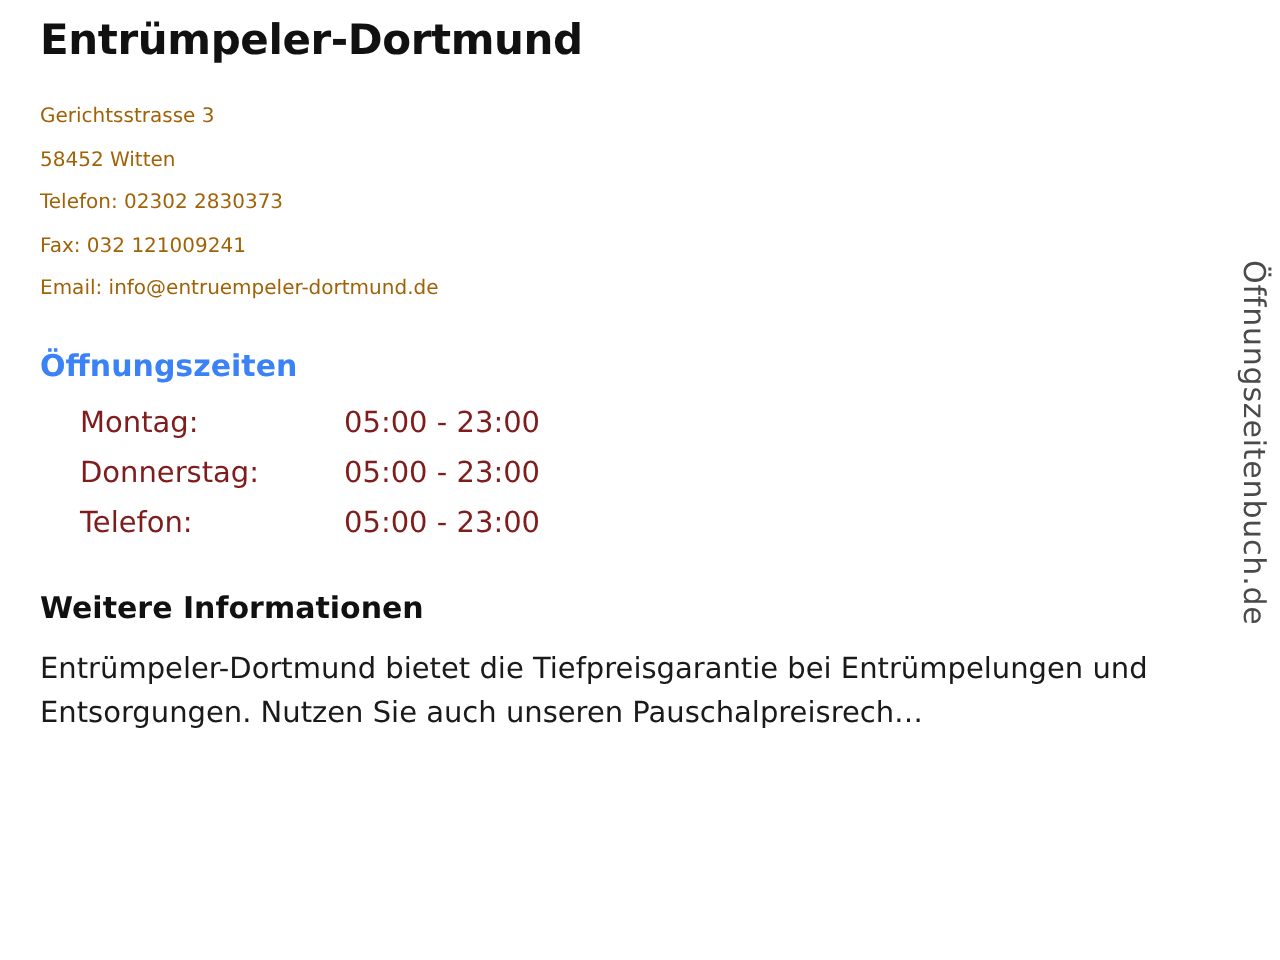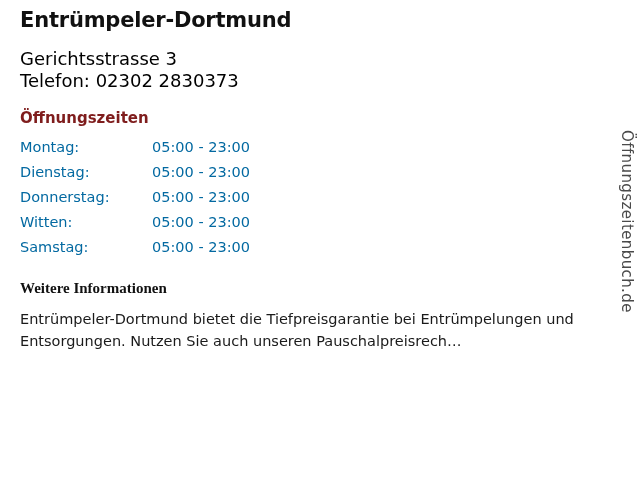--- a/index.html
+++ b/index.html
@@ -28,55 +28,55 @@
     width: 580px;
   }
   .biz-title {
     font-size: 21px;
     font-weight: bold;
     letter-spacing: -0.2px;
     margin: 0 0 16px 0;
     color: #111111;
   }
   .addr-line {
-    font-size: 18px;
+    font-size: 10px;
     line-height: 21.5px;
-    color: #000000;
+    color: #a16207;
     white-space: nowrap;
   }
   .section-title {
     font-size: 15px;
     font-weight: bold;
     margin: 18px 0 12px 0;
-    color: #7f1d1d;
+    color: #3b82f6;
   }
   table.hours {
     border-collapse: collapse;
     font-size: 14.5px;
-    color: #0369a1;
+    color: #7f1d1d;
+    margin-left: 20px;
   }
   table.hours td {
     padding: 0 0 8px 0;
     line-height: 17px;
     vertical-align: top;
     white-space: nowrap;
   }
   table.hours td.day {
     width: 128px;
     padding-right: 4px;
   }
   table.hours td.time {
     width: 140px;
   }
   .info-title {
     font-size: 15px;
     font-weight: bold;
     margin: 16px 0 11px 0;
     color: #111111;
-    font-family: Liberation Serif, serif;
   }
   .info-text {
     font-size: 14.5px;
     line-height: 22px;
     color: #1a1a1a;
     width: 590px;
   }
   .watermark {
     position: absolute;
     right: 4px;
@@ -95,45 +95,40 @@
 <body>
 
 <div class="page">
 
   <div class="content">
 
     <h1 class="biz-title">Entrümpeler-Dortmund</h1>
 
     <div class="address-block">
       <div class="addr-line">Gerichtsstrasse 3</div>
+      <div class="addr-line">58452 Witten</div>
       <div class="addr-line">Telefon: 02302 2830373</div>
+      <div class="addr-line">Fax: 032 121009241</div>
+      <div class="addr-line">Email: info@entruempeler-dortmund.de</div>
     </div>
 
     <h2 class="section-title">Öffnungszeiten</h2>
 
     <table class="hours">
       <tbody>
         <tr>
           <td class="day">Montag:</td>
           <td class="time">05:00 - 23:00</td>
         </tr>
         <tr>
-          <td class="day">Dienstag:</td>
-          <td class="time">05:00 - 23:00</td>
-        </tr>
-        <tr>
           <td class="day">Donnerstag:</td>
           <td class="time">05:00 - 23:00</td>
         </tr>
         <tr>
-          <td class="day">Witten:</td>
-          <td class="time">05:00 - 23:00</td>
-        </tr>
-        <tr>
-          <td class="day">Samstag:</td>
+          <td class="day">Telefon:</td>
           <td class="time">05:00 - 23:00</td>
         </tr>
       </tbody>
     </table>
 
     <h2 class="info-title">Weitere Informationen</h2>
 
     <div class="info-text">Entrümpeler-Dortmund bietet die Tiefpreisgarantie bei Entrümpelungen und Entsorgungen. Nutzen Sie auch unseren Pauschalpreisrech…</div>
 
   </div>

